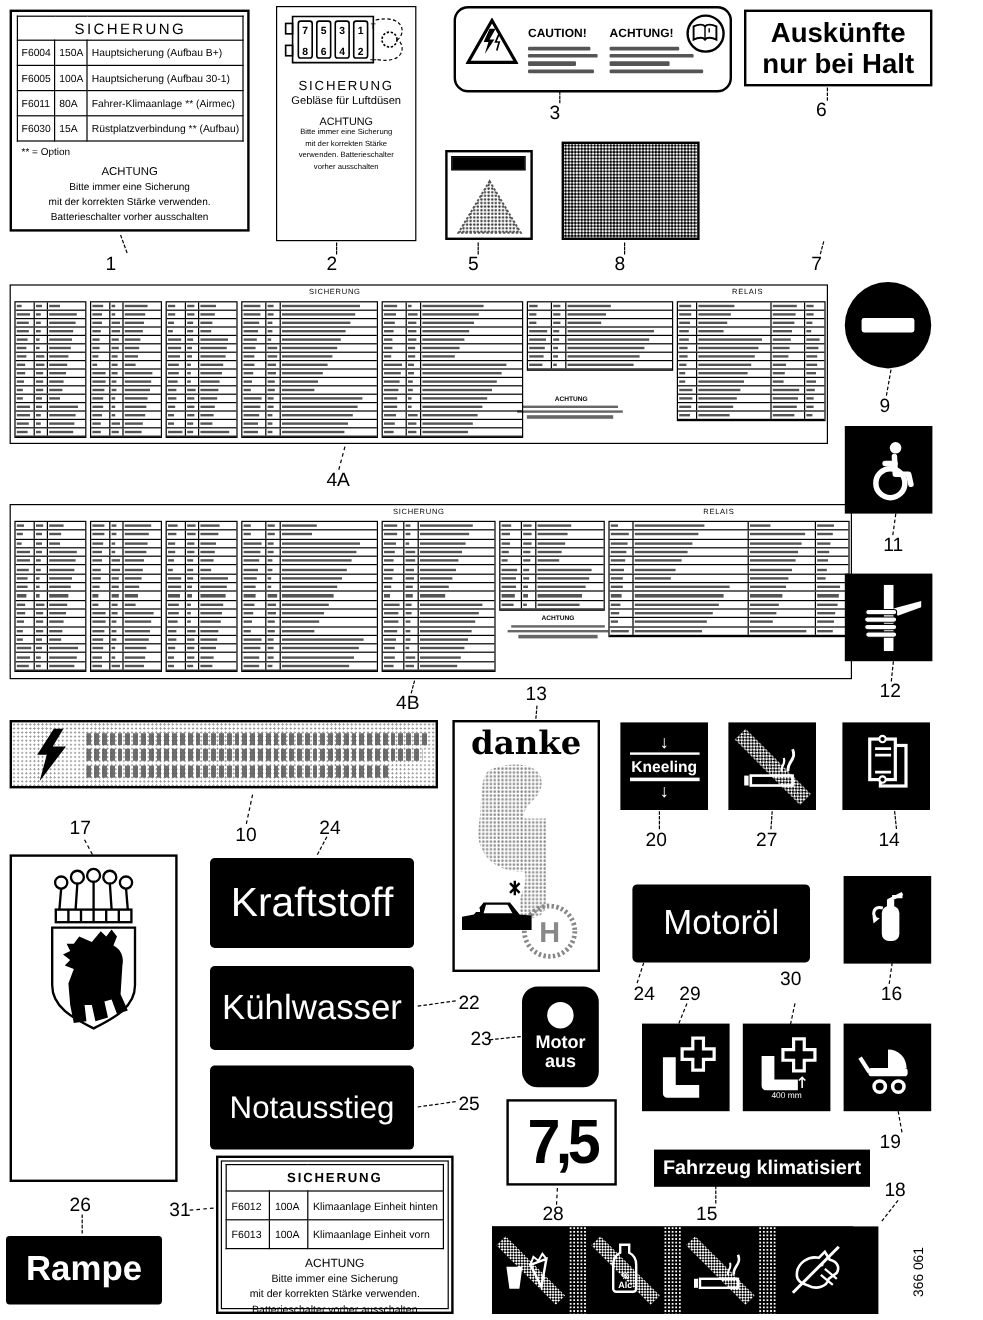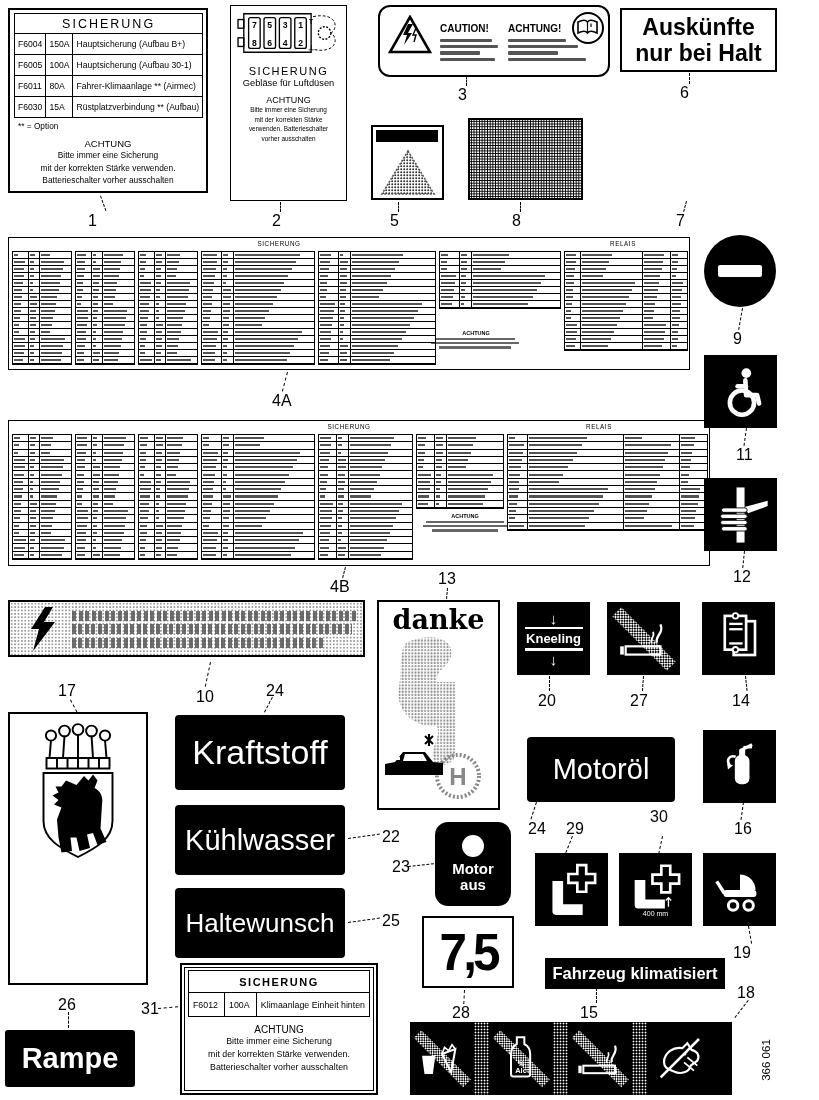--- a/index.html
+++ b/index.html
@@ -2740,38 +2740,38 @@
     </svg>
   </div>
 
   <div class="abs blk" style="left:175px;top:715px;width:170px;height:75px;border-radius:4px">
     <span style="font-size:34px">Kraftstoff</span>
   </div>
   <div class="abs blk" style="left:175px;top:805px;width:170px;height:70px;border-radius:4px">
     <span style="font-size:29px">Kühlwasser</span>
   </div>
   <div class="abs blk" style="left:175px;top:888px;width:170px;height:70px;border-radius:4px">
-    <span style="font-size:26px">Haltewunsch</span>
+    <span style="font-size:26px">Notausstieg</span>
   </div>
   <div class="abs blk" style="left:527px;top:737px;width:148px;height:65px;border-radius:4px">
     <span style="font-size:29px">Motoröl</span>
   </div>
 
   <div class="abs blk sq" style="left:703px;top:730px">
     <svg width="62" height="62" viewBox="0 0 72 72">
       <rect x="30" y="22" width="17" height="34" rx="7" fill="#fff"></rect>
       <rect x="35" y="16" width="7" height="7" fill="#fff"></rect>
       <path d="M36,17 L50,10" stroke="#fff" stroke-width="3.4"></path>
       <path d="M40,13 L50,13" stroke="#fff" stroke-width="3"></path>
       <path d="M31,24 C23,22 20,28 24,34" fill="none" stroke="#fff" stroke-width="3"></path>
       <polygon points="21,32 28,34 22,39" fill="#fff"></polygon>
     </svg>
   </div>
 
-  <div class="abs blk" style="left:435px;top:822px;width:76px;height:84px;border-radius:13px;flex-direction:column">
+  <div class="abs blk" style="left:435px;top:822px;width:64px;height:84px;border-radius:13px;flex-direction:column">
     <div style="width:22px;height:22px;border-radius:50%;background:#fff;margin-bottom:4px"></div>
     <div style="font-size:15px;font-weight:700;line-height:16px">Motor</div>
     <div style="font-size:15px;font-weight:700;line-height:16px">aus</div>
   </div>
 
   <div class="abs blk sq" style="left:535px;top:853px">
     <svg width="64" height="64" viewBox="0 0 72 72">
       <path d="M14,26 h12 v26 h22 v12 h-30 a4,4 0 0 1 -4,-4 z" fill="#fff"></path>
       <path d="M42,8 h10 v10 h10 v10 h-10 v10 h-10 v-10 h-10 v-10 h10 z" fill="none" stroke="#fff" stroke-width="3"></path>
     </svg>
@@ -2809,20 +2809,25 @@
         <thead>
             <tr>
               <th colspan="3">SICHERUNG</th>
             </tr>
           </thead>
         <tbody>
             <tr>
               <td>F6012</td>
               <td>100A</td>
               <td>Klimaanlage Einheit hinten</td>
+            </tr>
+            <tr>
+              <td>F6013</td>
+              <td>100A</td>
+              <td>Klimaanlage Einheit vorn</td>
             </tr>
           </tbody>
       </table>
       <div class="warn-title" style="font-size:10px">ACHTUNG</div>
       <div class="warn-line" style="font-size:8.8px;line-height:13px">Bitte immer eine Sicherung</div>
       <div class="warn-line" style="font-size:8.8px;line-height:13px">mit der korrekten Stärke verwenden.</div>
       <div class="warn-line" style="font-size:8.8px;line-height:13px">Batterieschalter vorher ausschalten</div>
     </div>
   </div>
 

